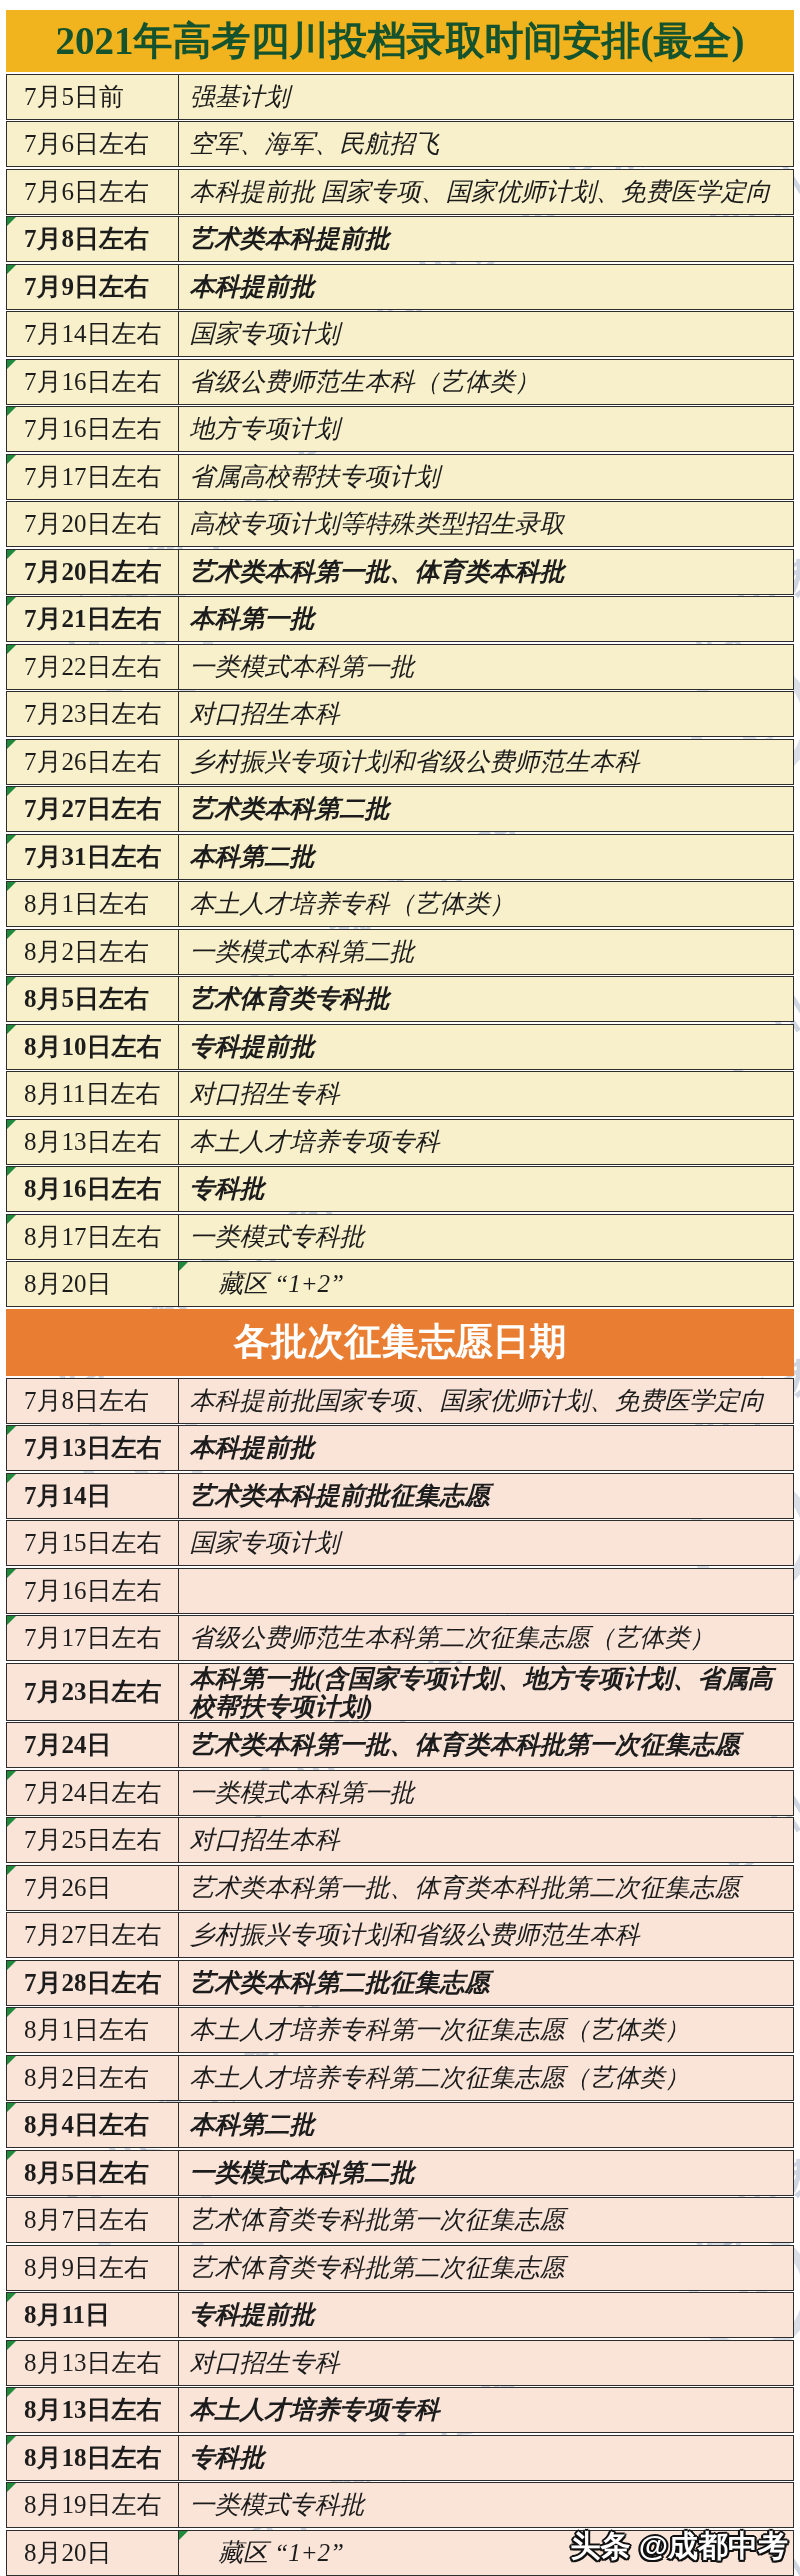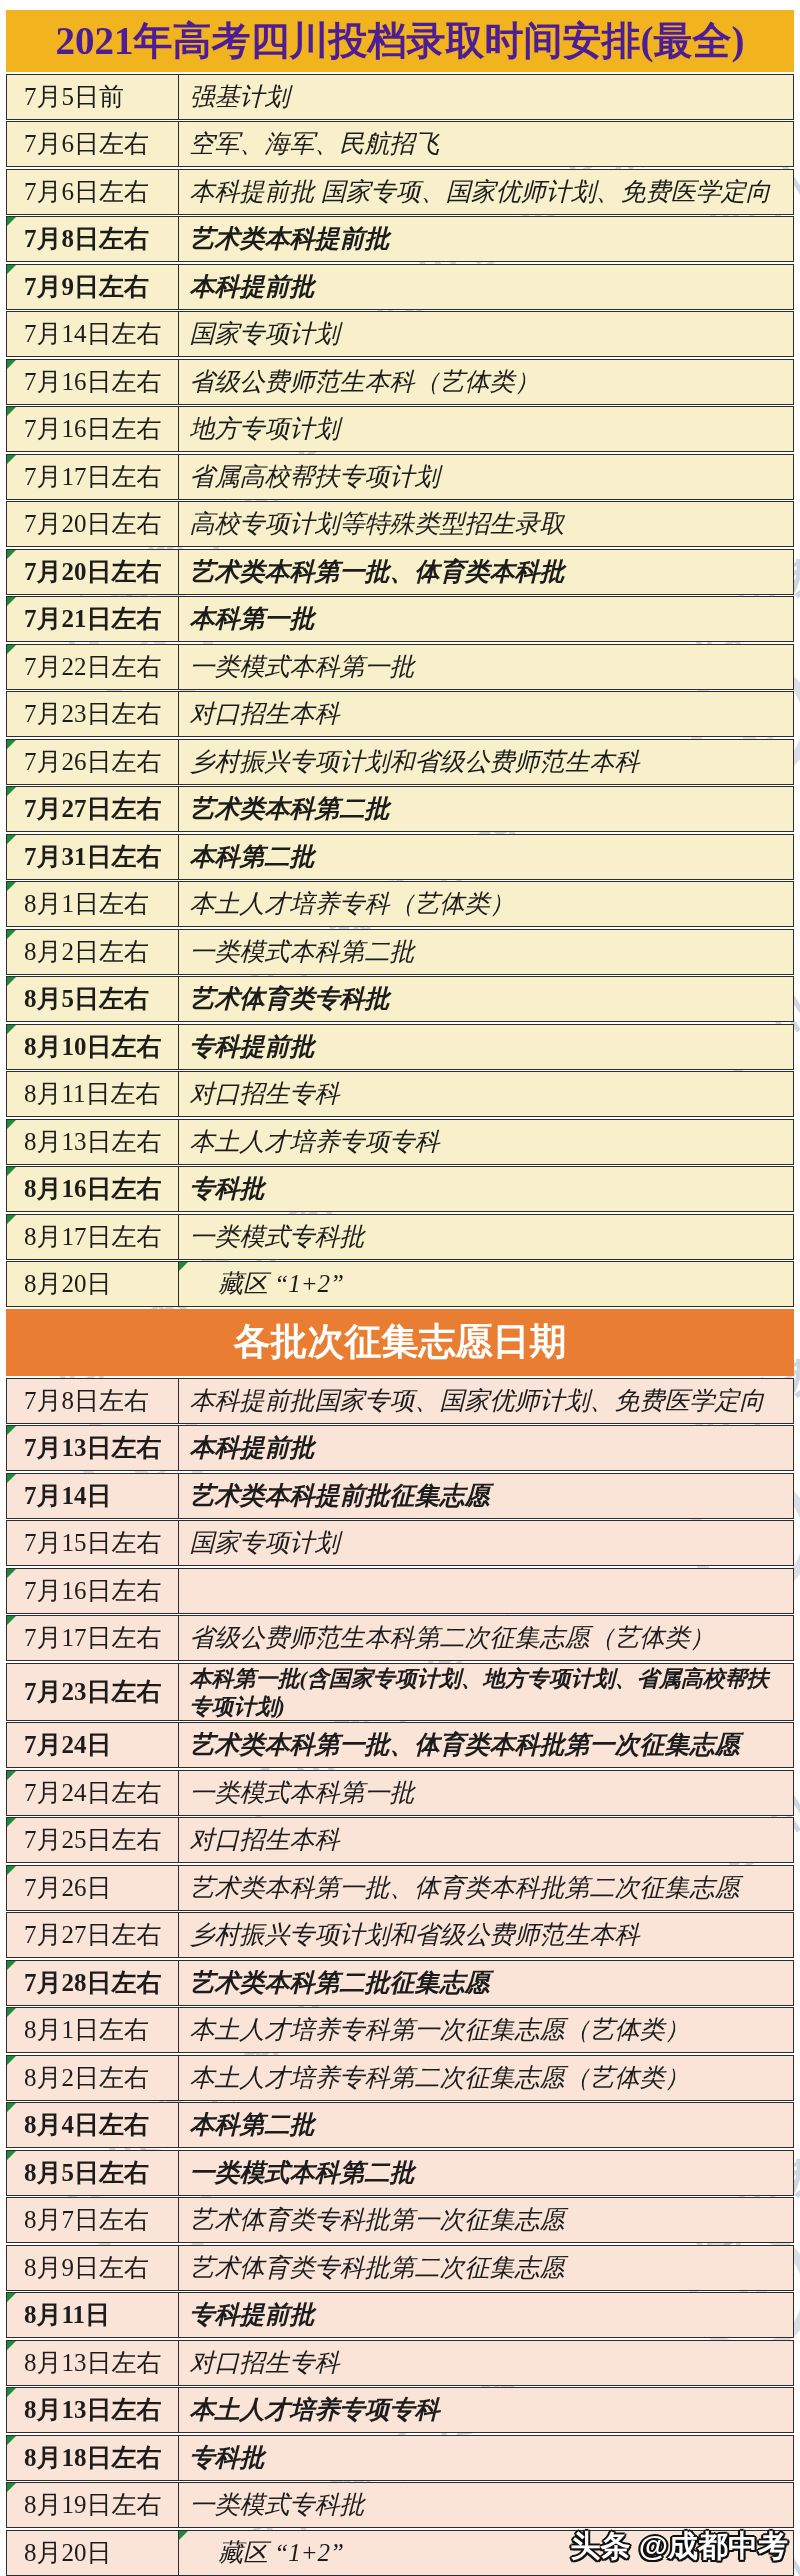--- a/index.html
+++ b/index.html
@@ -16,38 +16,38 @@
   .wm-logo{
     position:absolute;width:104px;height:104px;border:10.4px solid var(--watermark,#6E82A6);
     border-radius:50%;display:flex;align-items:center;justify-content:center;
     font-size:77px;font-weight:bold;color:var(--watermark,#6E82A6);opacity:.26;
     transform:rotate(-24deg);font-family:"Liberation Serif",serif;
   }
   
   .tablewrap{position:absolute;left:6px;top:9.6px;width:788px;z-index:2;}
   .title-bar{
     height:62px;background:var(--gold,#F2B41E);display:flex;align-items:center;justify-content:center;
-    font-size:39px;font-weight:bold;color:#4c1d95;margin-bottom:2.2px;
+    font-size:39px;font-weight:bold;color:#14532d;margin-bottom:2.2px;
   }
   .header2{
     height:67px;background:var(--orange,#E97E33);display:flex;align-items:center;justify-content:center;
     font-size:37px;font-weight:bold;color:#ffffff;margin:0.7px 0 2.2px 0;
   }
   .row{
     display:flex;height:46px;margin-bottom:1.5px;box-sizing:border-box;
     border:1.5px solid var(--line,#2d2d2d);background:var(--cream,#F8F0CA);position:relative;
   }
   .row.s2{background:var(--pink,#FAE4D8);}
   .row.tall{height:58px;}
   .cell{box-sizing:border-box;display:flex;align-items:center;font-size:25px;line-height:30px;color:var(--ink,#1c1c1c);position:relative;}
   .cell.date{width:172px;border-right:1.5px solid var(--line,#2d2d2d);padding-left:17px;flex:none;}
   .cell.desc{flex:1;padding-left:10.4px;padding-right:17px;font-style:italic;}
   .row.bold .cell{font-weight:bold;}
   .cell.indent{padding-left:39px;}
-  .row.tall .cell.desc{font-size:22px;line-height:27.4px;display:block;padding-top:1.5px;}
+  .row.tall .cell.desc{font-size:25px;line-height:27.4px;display:block;padding-top:1.5px;}
   .cell.flag::before{
     content:"";position:absolute;top:0;left:0;width:0;height:0;
     border-top:9.6px solid var(--green,#1F8A3B);border-right:9.6px solid transparent;
   }
   .credit{
     position:absolute;right:12px;bottom:9px;z-index:3;
     font-family:"Liberation Sans","DejaVu Sans",sans-serif;font-weight:bold;font-size:30px;color:#ffffff;
     text-shadow:-2.2px 0 0 #111,2.2px 0 0 #111,0 -2.2px 0 #111,0 2.2px 0 #111,-1.5px -1.5px 0 #111,1.5px 1.5px 0 #111,-1.5px 1.5px 0 #111,1.5px -1.5px 0 #111;
     margin-top:37px;
   }

